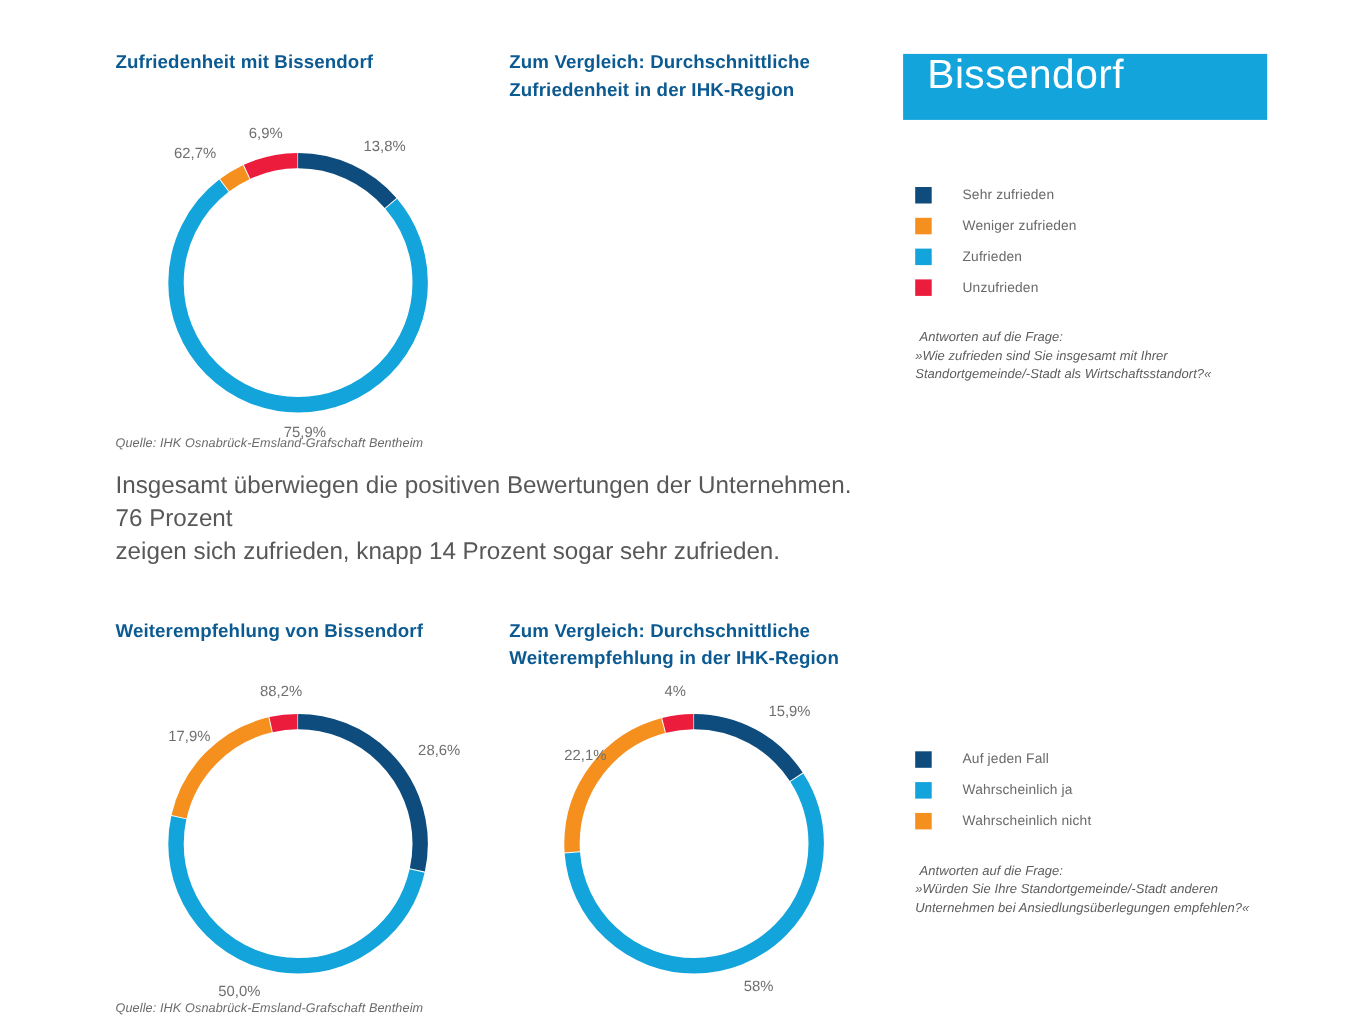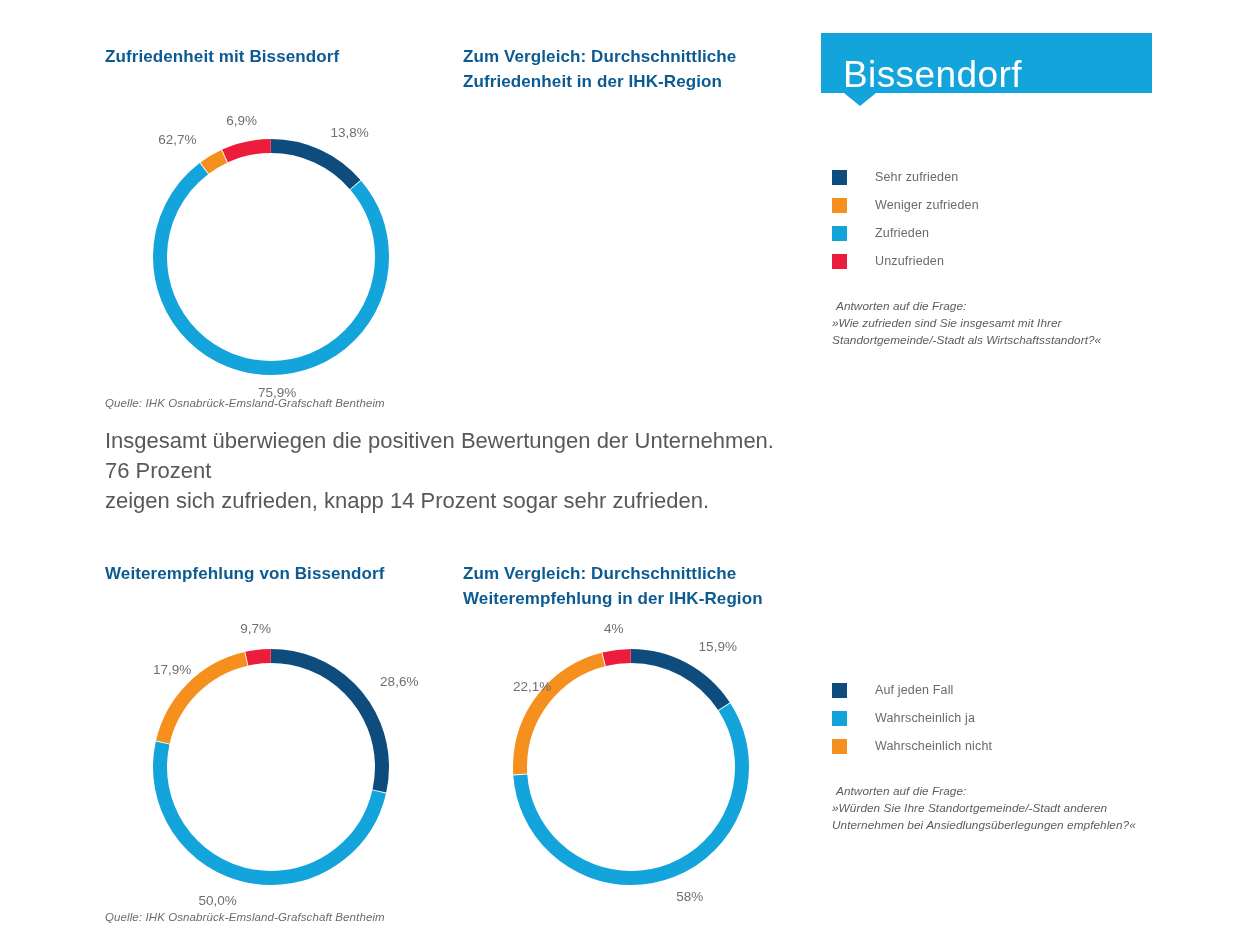--- a/index.html
+++ b/index.html
@@ -63,21 +63,22 @@
     font-size: 22px;
     line-height: 30px;
     white-space: pre-line;
   }
 
   
   .badge {
     position: absolute;
     background: #12A4DB;
     display: flex;
-    align-items: flex-end;
+    align-items: flex-start;
+    margin-top: 16px;
   }
   .badge-text {
     color: #ffffff;
     font-size: 37px;
     font-weight: normal;
     letter-spacing: 0.4px;
     padding-left: 22px;
     line-height: 1;
   }
   .badge-tail {
@@ -160,21 +161,21 @@
   <div class="donut-wrap" id="donut-recommendation-local" style="left:153px; top:649px; width:236px; height:236px;">
       <svg width="236" height="236" viewBox="0 0 236 236" class="donut-svg">
         <circle cx="118" cy="118" r="111" fill="none" stroke="#0E4C7D" stroke-width="14" stroke-dasharray="198.3667340276955 697.4335690969341" stroke-dashoffset="0" transform="rotate(-90 118 118)"></circle>
         <circle cx="118" cy="118" r="111" fill="none" stroke="#12A4DB" stroke-width="14" stroke-dasharray="347.46841613233477 697.4335690969341" stroke-dashoffset="-199.2667340276955" transform="rotate(-90 118 118)"></circle>
         <circle cx="118" cy="118" r="111" fill="none" stroke="#F5901F" stroke-width="14" stroke-dasharray="123.81589297537582 697.4335690969341" stroke-dashoffset="-547.6351501600302" transform="rotate(-90 118 118)"></circle>
         <circle cx="118" cy="118" r="111" fill="none" stroke="#EC1C3C" stroke-width="14" stroke-dasharray="24.182525961528103 697.4335690969341" stroke-dashoffset="-672.351043135406" transform="rotate(-90 118 118)"></circle>
       </svg>
       <div class="slice-label" style="top: 24.5819px; left: 227.111px;">28,6%</div>
       <div class="slice-label" style="top: 243.613px; left: 0px; width: 83.7243px; text-align: right;">50,0%</div>
       <div class="slice-label" style="top: 13.3547px; left: 0px; width: 16.8986px; text-align: right;">17,9%</div>
-      <div class="slice-label" style="top: -28.1265px; left: 62.5541px; width: 80px; text-align: center;">9,7%</div>
+      <div class="slice-label" style="top: -28.1265px; left: 62.5541px; width: 80px; text-align: center;">88,2%</div>
     </div>
 
   <div class="donut-wrap" id="donut-recommendation-region" style="left:513px; top:649px; width:236px; height:236px;">
       <svg width="236" height="236" viewBox="0 0 236 236" class="donut-svg">
         <circle cx="118" cy="118" r="111" fill="none" stroke="#0E4C7D" stroke-width="14" stroke-dasharray="109.99193748641251 697.4335690969341" stroke-dashoffset="0" transform="rotate(-90 118 118)"></circle>
         <circle cx="118" cy="118" r="111" fill="none" stroke="#12A4DB" stroke-width="14" stroke-dasharray="403.6114700762218 697.4335690969341" stroke-dashoffset="-110.89193748641252" transform="rotate(-90 118 118)"></circle>
         <circle cx="118" cy="118" r="111" fill="none" stroke="#F5901F" stroke-width="14" stroke-dasharray="153.23281877042243 697.4335690969341" stroke-dashoffset="-515.4034075626342" transform="rotate(-90 118 118)"></circle>
         <circle cx="118" cy="118" r="111" fill="none" stroke="#EC1C3C" stroke-width="14" stroke-dasharray="26.997342763877366 697.4335690969341" stroke-dashoffset="-669.5362263330567" transform="rotate(-90 118 118)"></circle>
       </svg>
       <div class="slice-label" style="top: -10.2608px; left: 185.623px;">15,9%</div>

